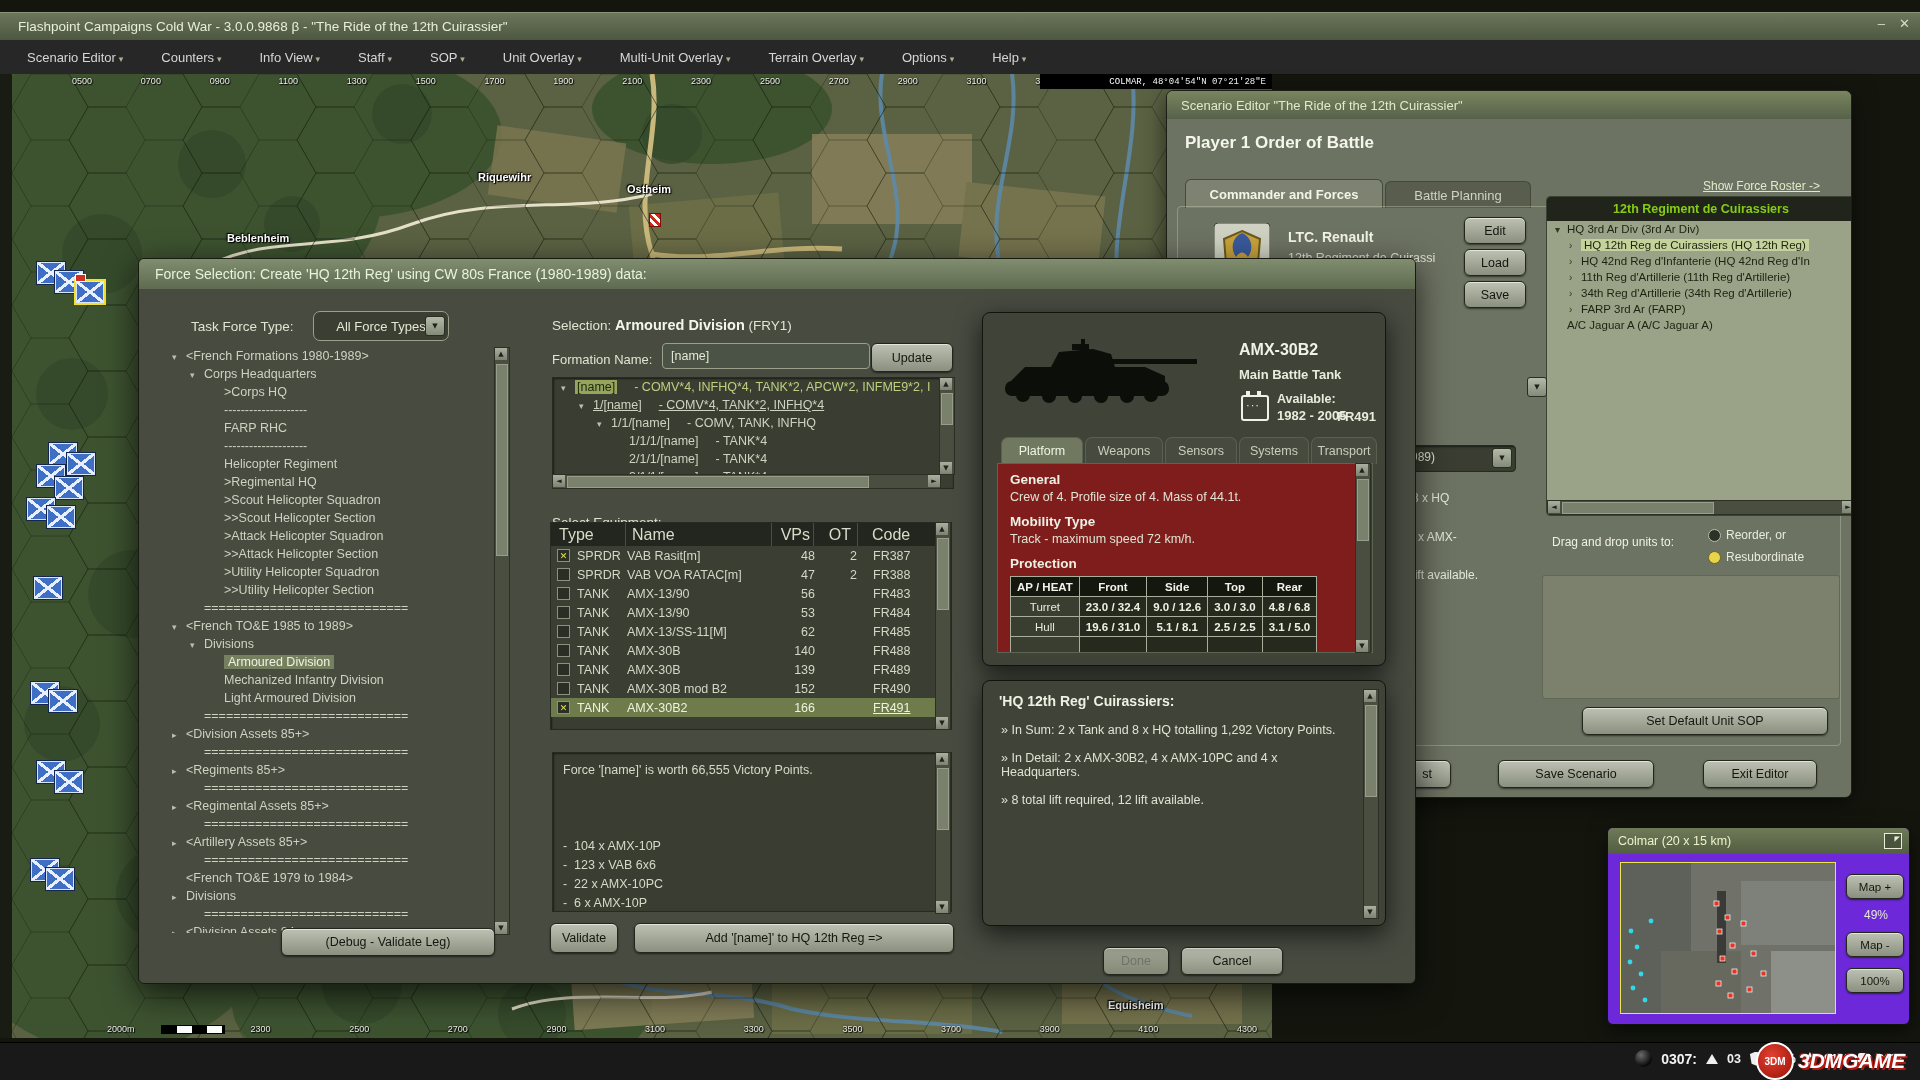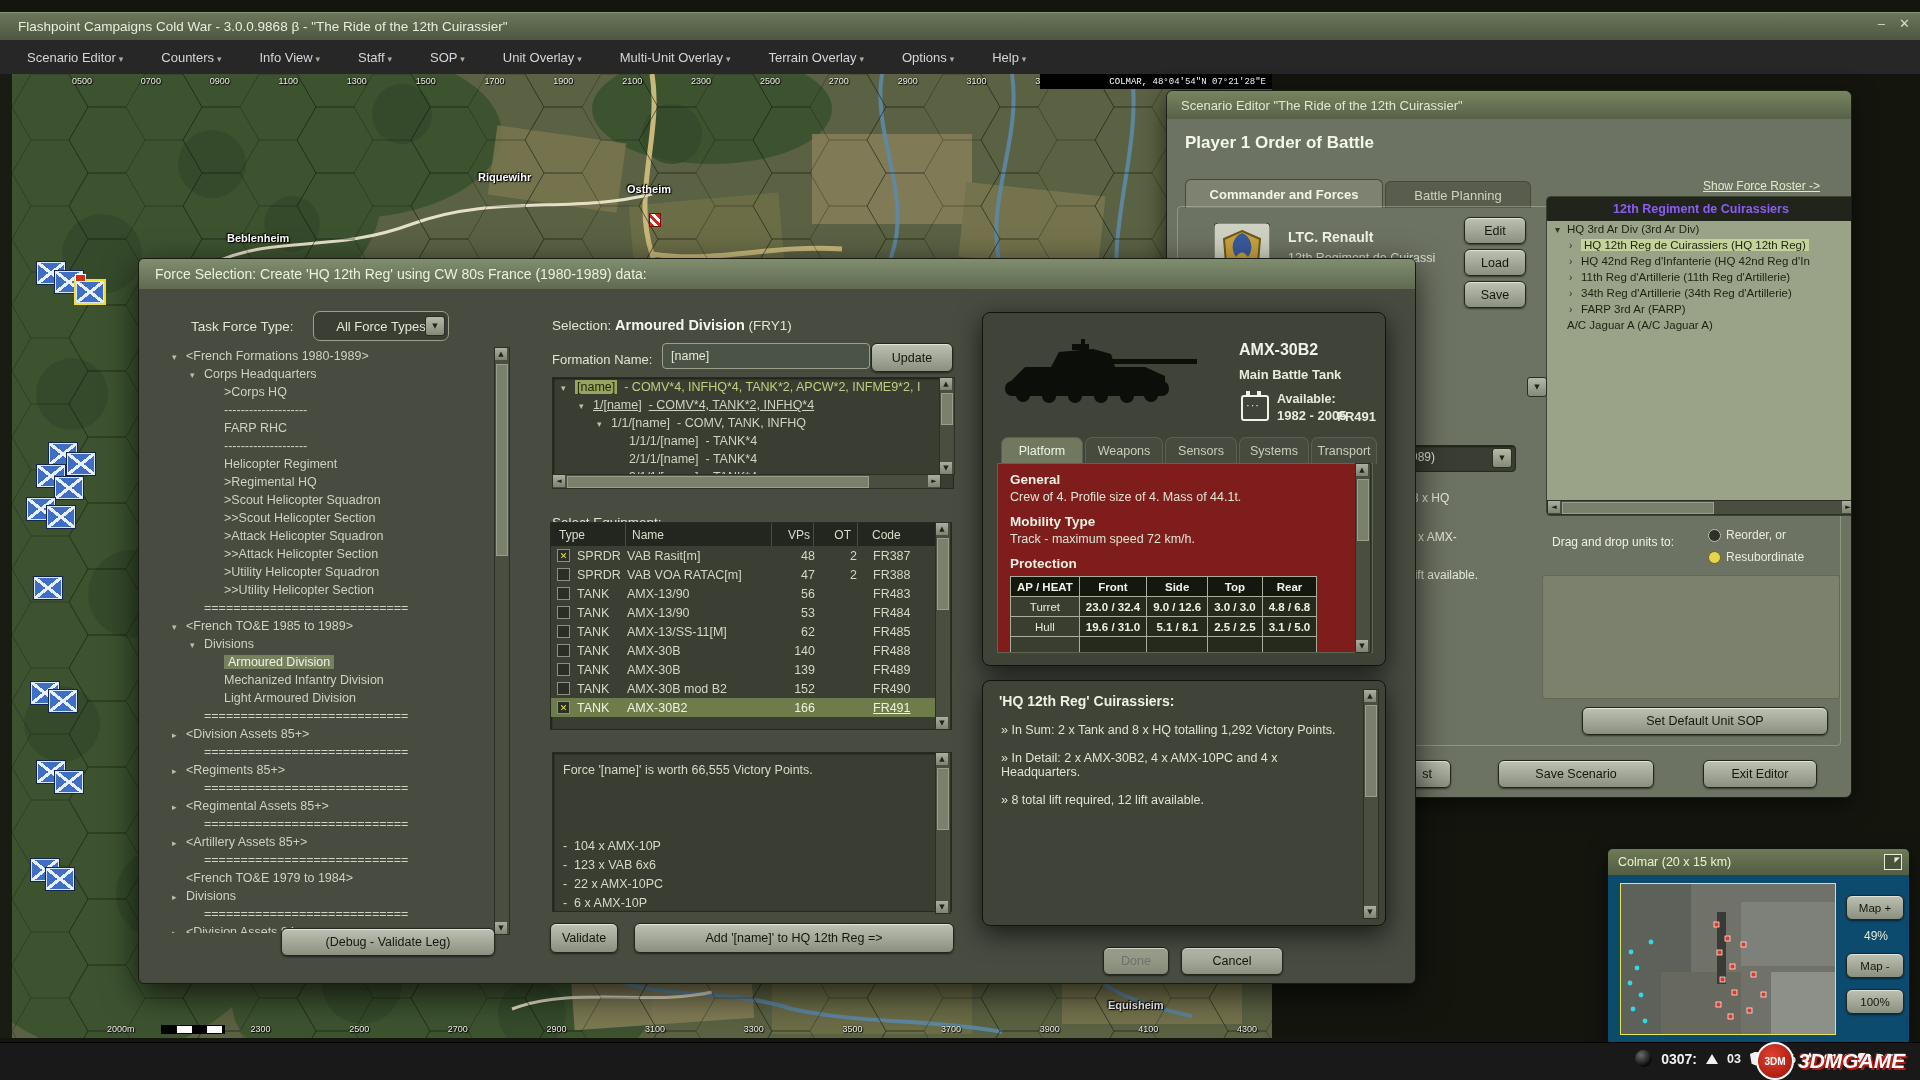--- a/index.html
+++ b/index.html
@@ -52,21 +52,21 @@
   #sw-header{left:18px;top:42px;font-size:17px;font-weight:bold;color:#f4f6ec;}
   #sw-link{left:536px;top:88px;font-size:12px;color:#e0eac8;text-decoration:underline;cursor:pointer;}
   .swtab{position:absolute;height:28px;display:flex;align-items:center;justify-content:center;font-size:13px;
     border:1px solid #434a38;border-bottom:none;border-radius:6px 6px 0 0;}
   .swtab.active{background:#7d8370;color:#f2f6e6;font-weight:bold;}
   .swtab.inactive{background:#585d4d;color:#ced3c1;}
   #sw-content{left:10px;top:115px;width:662px;height:538px;border:1px solid rgba(195,205,175,.4);border-radius:4px;}
   #cmdr-name{left:110px;top:22px;font-size:14px;font-weight:bold;color:#f2f4e6;}
   #cmdr-unit{left:110px;top:44px;font-size:12.5px;color:#e0e4d2;}
   #roster{left:368px;top:-11px;width:308px;height:318px;background:#9aa287;border:1px solid #3c4232;border-radius:4px;overflow:hidden;}
-  #roster-hd{width:100%;height:24px;background:#20241a;color:#8b5cf6;font-size:12.5px;font-weight:bold;
+  #roster-hd{width:100%;height:24px;background:#20241a;color:#84cc16;font-size:12.5px;font-weight:bold;
     display:flex;align-items:center;justify-content:center;}
   .rrow{position:relative;height:16px;line-height:16px;font-size:11.5px;color:#1c2413;white-space:nowrap;overflow:hidden;}
   .rrow .arr{display:inline-block;width:12px;color:#2e3a20;font-size:10px;}
   .rrow.lv0{padding-left:8px;}.rrow.lv1{padding-left:22px;}
   .rrow .txt.sel{background:#c6d29b;padding:0 3px;}
   #roster-hsb{left:0;bottom:0;width:306px;}
   .fragtext{position:absolute;font-size:12px;color:#e4e8d6;}
   #dd-label{left:374px;top:432px;font-size:12px;color:#eef0e2;}
   .ddopt{position:absolute;font-size:12px;color:#e8ebdc;}
   #sw-subpanel{left:374px;top:475px;width:296px;height:122px;background:#7b816d;border:1px solid #50564494;border-radius:3px;}
@@ -90,25 +90,25 @@
   #sel-line{left:413px;top:58px;font-size:13.5px;color:#dfe5d2;}
   #sel-line b{font-size:14.5px;color:#f4f6ec;}
   #fname-label{left:413px;top:93px;font-size:13px;color:#dfe5d2;}
   #fname-input{left:523px;top:84px;width:198px;height:24px;background:#4a5345;border:1px solid #9aa08c;border-radius:4px;
     color:#e4e9d4;font-size:12.5px;display:flex;align-items:center;padding-left:8px;}
   #ftree2{left:413px;top:118px;width:400px;height:110px;overflow:hidden;}
   .frow{position:relative;height:18px;line-height:18px;font-size:12.5px;color:#ccd3c1;white-space:nowrap;}
   .frow .arr{display:inline-block;width:14px;font-size:9px;color:#b9c0ab;font-family:"DejaVu Sans",sans-serif;}
   .frow.lv0{padding-left:8px;}.frow.lv1{padding-left:26px;text-decoration:underline;}.frow.lv2{padding-left:44px;}.frow.lv3{padding-left:62px;}
   .frow .fname.sel{background:#96a55e;color:#20290e;padding:0 2px;}
-  .frow .frest{margin-left:7px;}
+  .frow .frest{margin-left:17px;}
   .frow .frest.hl{color:#bcd07e;}
   #equip-label{left:413px;top:256px;font-size:13.5px;color:#dfe5d2;}
   #etable{left:411px;top:263px;width:400px;height:206px;overflow:hidden;}
-  #ehead{position:absolute;left:0;top:0;width:384px;height:23px;background:#23261e;color:#d8ddca;font-size:12px;display:flex;align-items:center;}
+  #ehead{position:absolute;left:0;top:0;width:384px;height:23px;background:#23261e;color:#d8ddca;font-size:16px;display:flex;align-items:center;}
   #ehead span{border-left:1px solid #4a4e40;height:100%;display:flex;align-items:center;box-sizing:border-box;}
   #erows{position:absolute;left:0;top:23px;width:384px;}
   .erow{position:relative;height:19px;display:flex;align-items:center;font-size:12.5px;color:#d2d8c6;background:#3a3e33;}
   .erow.sel{background:#6e7c4c;color:#eef3da;}
   .cb{width:11px;height:11px;margin-left:6px;background:#2b2e25;border:1px solid #8b9180;display:flex;align-items:center;justify-content:center;}
   .cb.on::after{content:"✕";color:#e4e457;font-size:9px;font-weight:bold;}
   .c-type{width:50px;margin-left:7px;}
   .c-name{width:150px;}
   .c-vps{width:38px;text-align:right;}
   .c-ot{width:42px;text-align:right;}
@@ -142,22 +142,22 @@
   #prot-table td.lab{background:#3a3e31;color:#e8ebdc;}
   #prot-table td.val{background:#262a1e;color:#eef0e4;font-weight:bold;}
   #uc-sb{left:372px;top:150px;height:188px;}
   
   #orgpanel{left:982px;top:680px;width:402px;height:244px;background:#3f4338;border:1px solid #12140d;
     border-radius:8px;box-shadow:0 8px 26px rgba(0,0,0,.65);z-index:4;overflow:hidden;}
   #org-title{left:16px;top:12px;font-size:14px;font-weight:bold;color:#eef0e2;}
   .orgline{position:relative;font-size:12.5px;color:#dfe3d2;margin-bottom:14px;}
   #org-sb{left:380px;top:8px;height:228px;}
   
-  #minimap{left:1607px;top:827px;width:301px;height:196px;background:#0c4a6e;border:1px solid #10120b;
-    border-radius:6px;box-shadow:0 6px 20px rgba(0,0,0,.6);z-index:5;overflow:hidden;margin-top:21px;}
+  #minimap{left:1607px;top:827px;width:301px;height:196px;background:#6d28d9;border:1px solid #10120b;
+    border-radius:6px;box-shadow:0 6px 20px rgba(0,0,0,.6);z-index:5;overflow:hidden;}
   #mm-title{width:100%;height:26px;background:linear-gradient(#6e7a58,#525d42);color:#ecf2cc;font-size:12.5px;
     display:flex;align-items:center;padding-left:10px;box-sizing:border-box;}
   #mm-icon{position:absolute;right:7px;top:5px;width:16px;height:14px;border:1px solid #e8eed8;background:#49523a;}
   #mm-icon::after{content:"◤";color:#e8eed8;font-size:7px;position:absolute;right:1px;top:1px;font-family:"DejaVu Sans",sans-serif;}
   #mm-img{left:12px;top:34px;width:214px;height:150px;border:1px solid #e8e84a;}
   .mmbtn{position:absolute;left:238px;width:56px;height:23px;font-size:11.5px;}
   #mm-zoom{left:248px;top:80px;width:40px;text-align:center;font-size:12px;color:#e4e8d4;position:absolute;}
   
   #statusbar{left:0;top:1042px;width:1920px;height:38px;background:#191919;border-top:1px solid #000;z-index:6;}
   .sbarbtn{position:relative;display:inline-flex;align-items:center;justify-content:center;height:23px;padding:0 11px;

